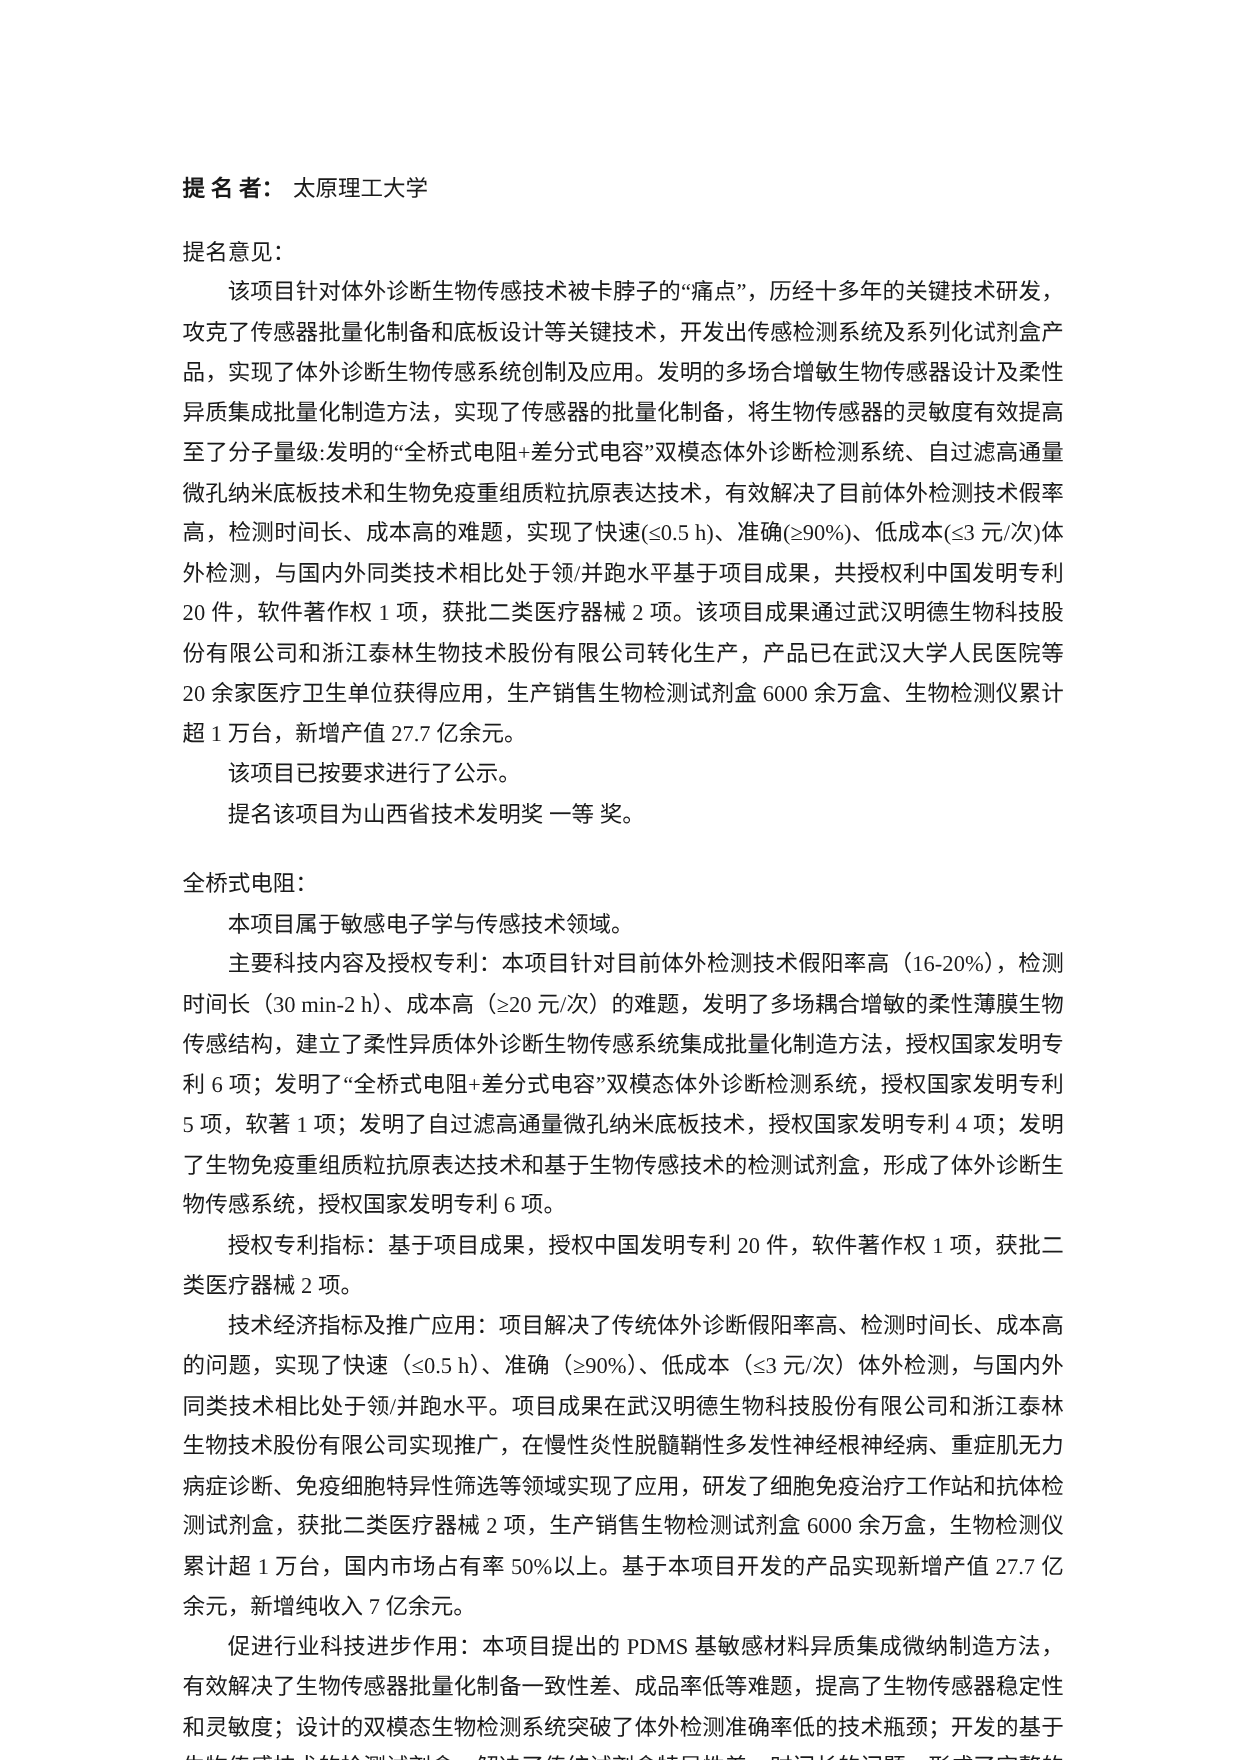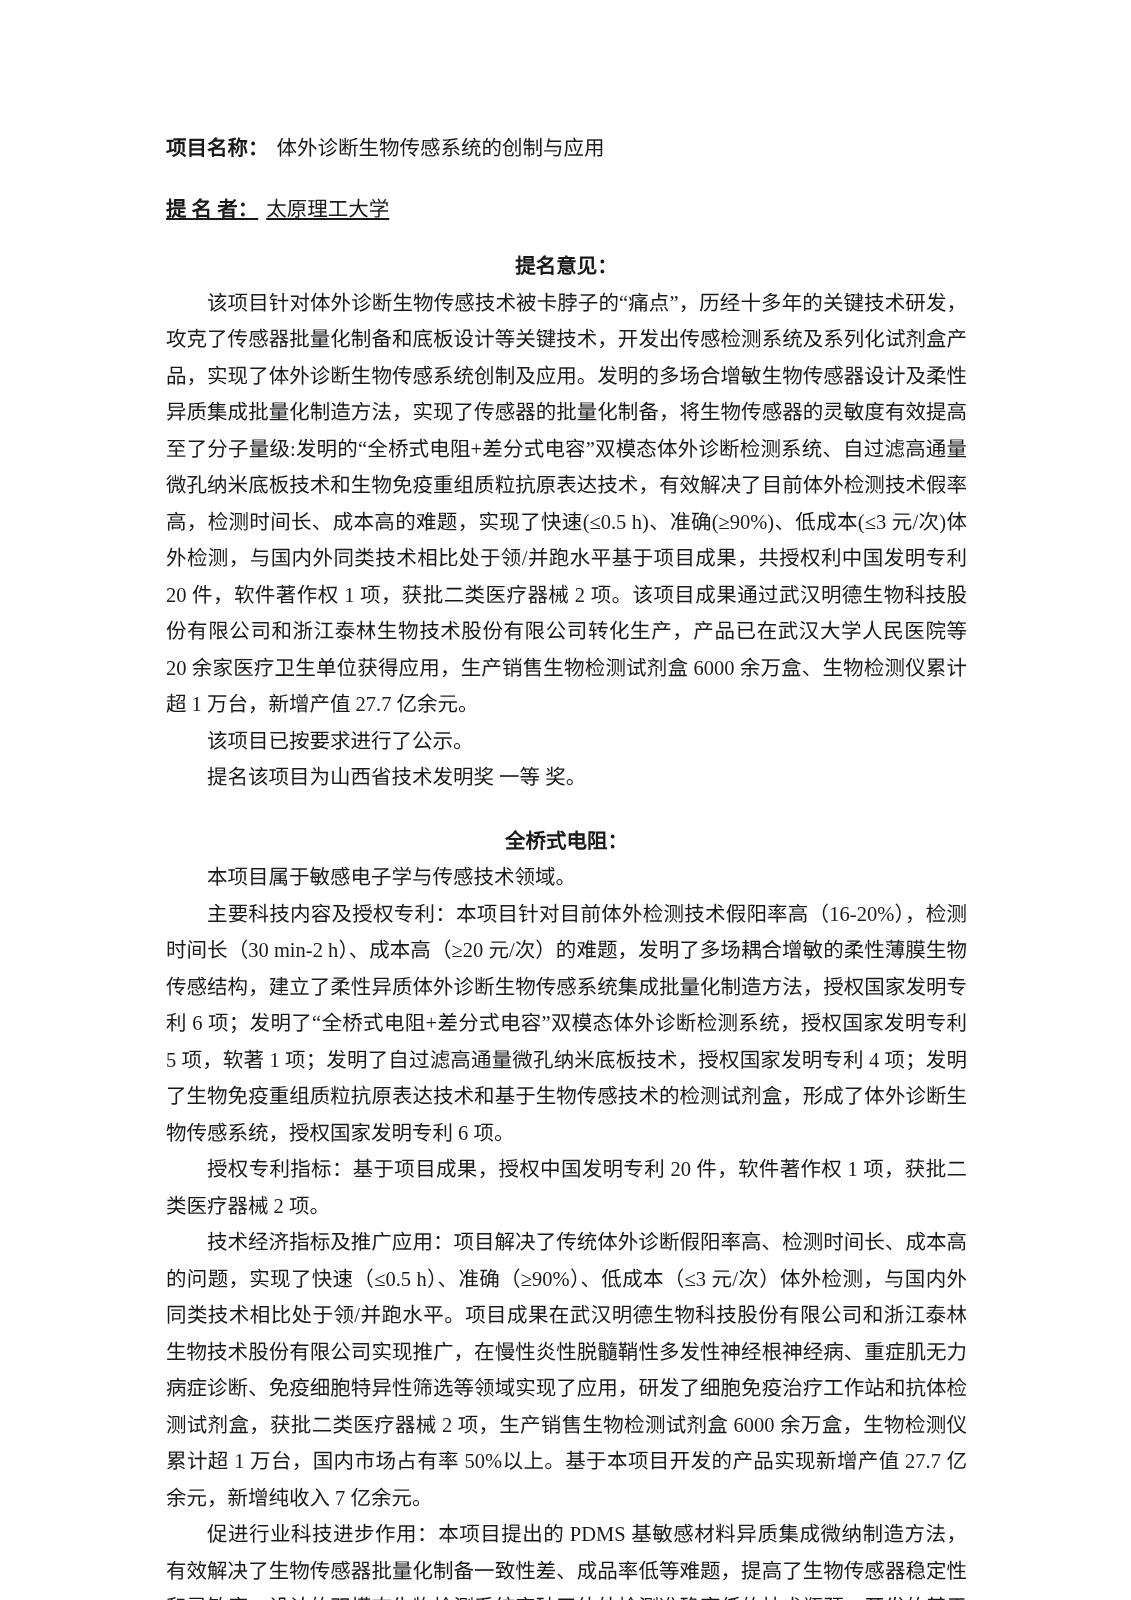--- a/index.html
+++ b/index.html
@@ -24,41 +24,37 @@
   .line, p, h2 {
     margin: 0;
     padding: 0;
     font-size: 20.5px;
     line-height: 36.5px;
     font-weight: normal;
   }
   .bold { font-weight: bold; }
   .label { margin-right: 8px; }
   .title-line { margin-top: 0; }
-  .nominator-line { margin-top: 24px; text-decoration: underline; }
+  .nominator-line { margin-top: 24px; }
   h2.section-heading {
-    font-weight: bold;
+    font-weight: normal;
     margin-top: 21px;
-    text-align: center;
   }
   h2.section-heading.second { margin-top: 27px; }
   p.body-para {
     text-align: justify;
     text-align-last: left;
     text-indent: 2em;
   }
 </style>
 </head>
 <body>
 
 <div class="page">
 
-  <div class="line title-line">
-    <span class="bold label">项目名称：</span><span>体外诊断生物传感系统的创制与应用</span>
-  </div>
 
   <div class="line nominator-line">
     <span class="bold label">提 名 者：</span><span>太原理工大学</span>
   </div>
 
   <h2 class="section-heading">提名意见：</h2>
 
   <p class="body-para">该项目针对体外诊断生物传感技术被卡脖子的“痛点”，历经十多年的关键技术研发，攻克了传感器批量化制备和底板设计等关键技术，开发出传感检测系统及系列化试剂盒产品，实现了体外诊断生物传感系统创制及应用。发明的多场合增敏生物传感器设计及柔性异质集成批量化制造方法，实现了传感器的批量化制备，将生物传感器的灵敏度有效提高至了分子量级:发明的“全桥式电阻+差分式电容”双模态体外诊断检测系统、自过滤高通量微孔纳米底板技术和生物免疫重组质粒抗原表达技术，有效解决了目前体外检测技术假率高，检测时间长、成本高的难题，实现了快速(≤0.5 h)、准确(≥90%)、低成本(≤3 元/次)体外检测，与国内外同类技术相比处于领/并跑水平基于项目成果，共授权利中国发明专利 20 件，软件著作权 1 项，获批二类医疗器械 2 项。该项目成果通过武汉明德生物科技股份有限公司和浙江泰林生物技术股份有限公司转化生产，产品已在武汉大学人民医院等 20 余家医疗卫生单位获得应用，生产销售生物检测试剂盒 6000 余万盒、生物检测仪累计超 1 万台，新增产值 27.7 亿余元。</p>
   <p class="body-para">该项目已按要求进行了公示。</p>
   <p class="body-para">提名该项目为山西省技术发明奖 一等 奖。</p>

